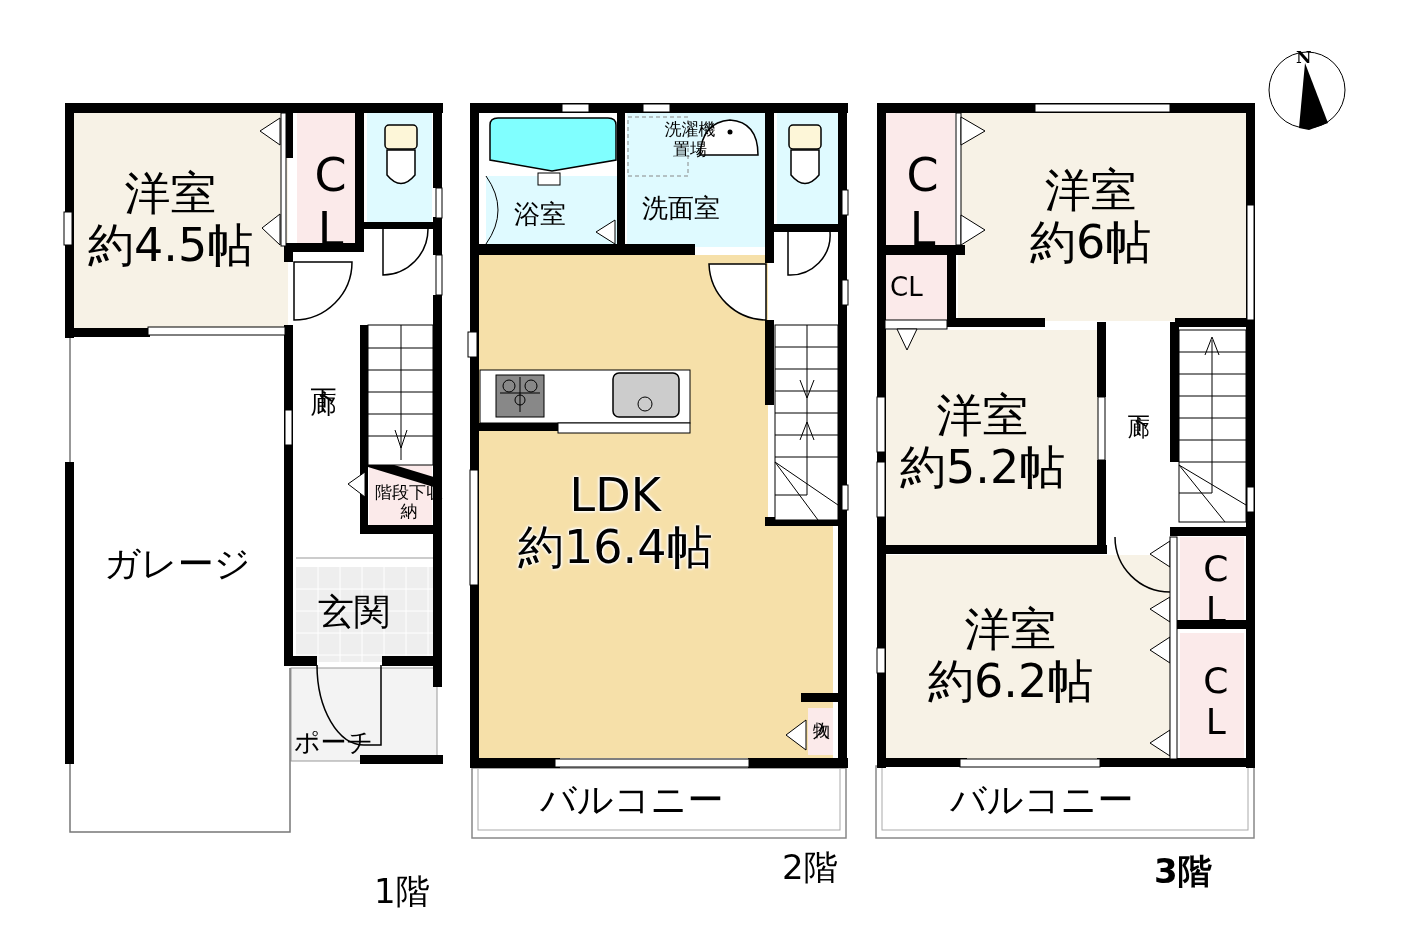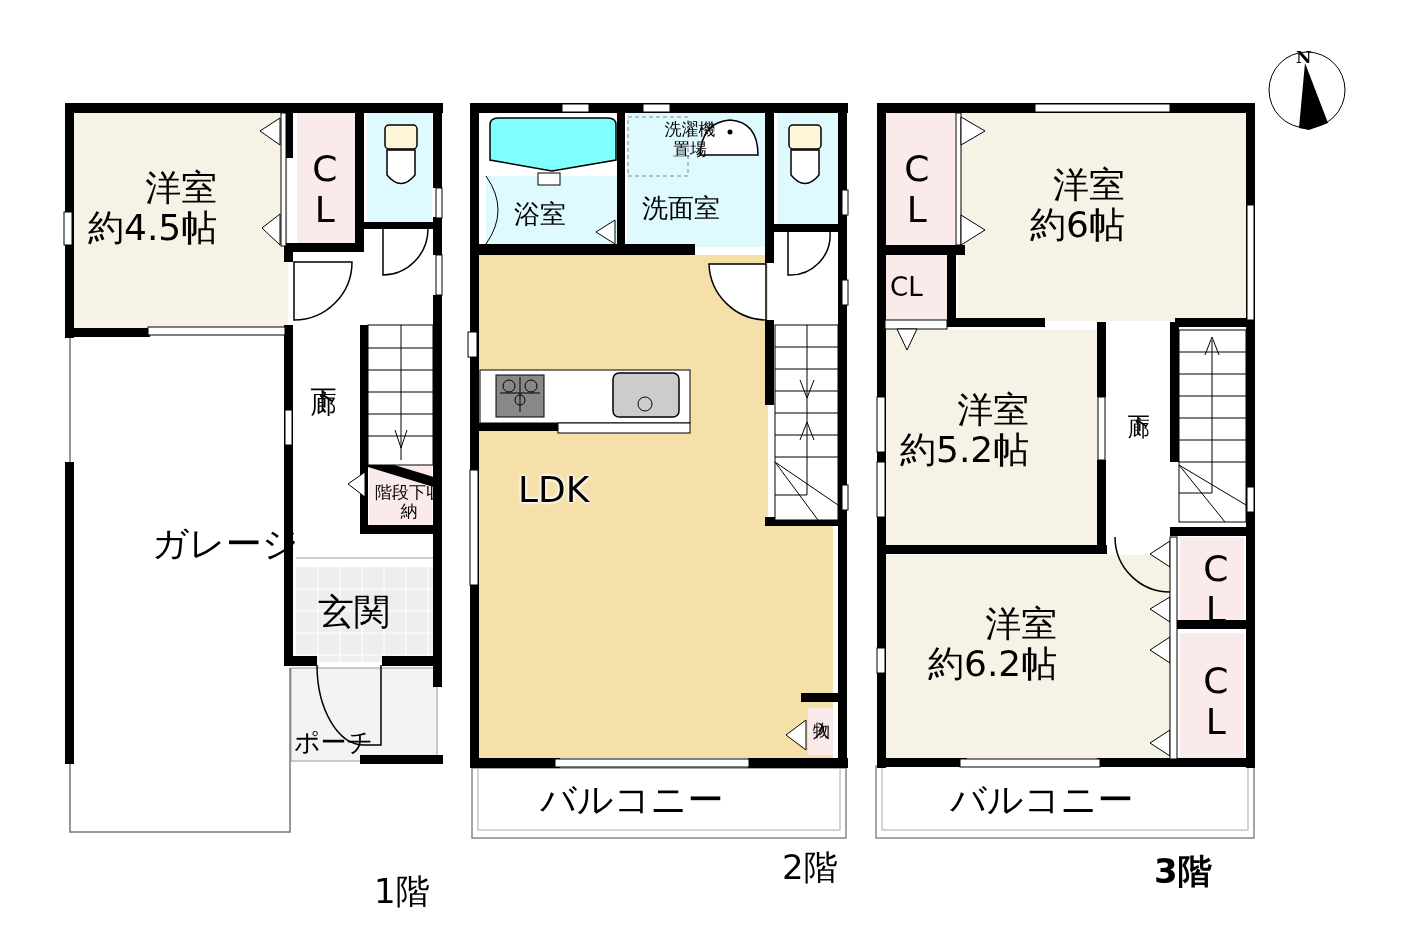--- a/index.html
+++ b/index.html
@@ -1,20 +1,20 @@
 <!DOCTYPE html>
 <html><head>
 <meta charset="utf-8">
 <style>
   html, body { margin: 0; padding: 0; background: #ffffff; }
   body { width: 1421px; height: 932px; position: relative; overflow: hidden;
          font-family: "DejaVu Sans", "Liberation Sans", sans-serif; }
   svg { position: absolute; left: 0; top: 0; }
   .lbl { position: absolute; color: #000; white-space: nowrap; line-height: 1.12; text-align: center; }
-  .big { font-size: 36px; text-align: right; }
+  .big { font-size: 46px; }
   .mid { font-size: 36px; }
   .sm  { font-size: 26px; }
   .xs  { font-size: 17px; }
   .vert { writing-mode: vertical-rl; text-orientation: upright; }
   .halo { text-shadow: 0 0 3px #fff, 0 0 3px #fff, 0 0 3px #fff, 0 0 4px #fff; }
   .floor-label { font-size: 34px; }
 </style>
 </head>
 <body>
 
@@ -274,30 +274,31 @@
 
 <div class="lbl xs" style="left:1296px; top:48px; font-weight:bold; font-family:'DejaVu Serif', serif;">N</div>
 
 <div class="lbl big" style="left:88px; top:168px;">
   <div>洋室</div>
   <div>約4.5帖</div>
 </div>
 <div class="lbl big vert" style="left:304px; top:148px;">CL</div>
 <div class="lbl sm vert" style="left:309px; top:368px;">廊下</div>
 <div class="lbl xs" style="left:369px; top:483px; width:80px; white-space:normal; line-height:1.1;">階段下収納</div>
-<div class="lbl mid" style="left:104px; top:524px;margin-left:48px;">ガレージ</div>
+<div class="lbl mid" style="left:104px; top:544px;">ガレージ</div>
 <div class="lbl mid" style="left:318px; top:592px;">玄関</div>
 <div class="lbl sm" style="left:294px; top:728px;">ポーチ</div>
 <div class="lbl floor-label" style="left:374px; top:872px;">1階</div>
 
 <div class="lbl sm" style="left:514px; top:200px;">浴室</div>
 <div class="lbl sm" style="left:642px; top:194px;">洗面室</div>
 <div class="lbl xs" style="left:628px; top:120px; width:60px; white-space:normal; line-height:1.15;padding-left:32px;">洗濯機置場</div>
 <div class="lbl big halo" style="left:518px; top:470px;">
   <div>LDK</div>
+  <div>約16.4帖</div>
 </div>
 <div class="lbl xs vert" style="left:812px; top:708px;">物入</div>
 <div class="lbl mid" style="left:540px; top:780px;">バルコニー</div>
 <div class="lbl floor-label" style="left:782px; top:848px;">2階</div>
 
 <div class="lbl big" style="left:1030px; top:165px;">
   <div>洋室</div>
   <div>約6帖</div>
 </div>
 <div class="lbl big" style="left:900px; top:390px;">

